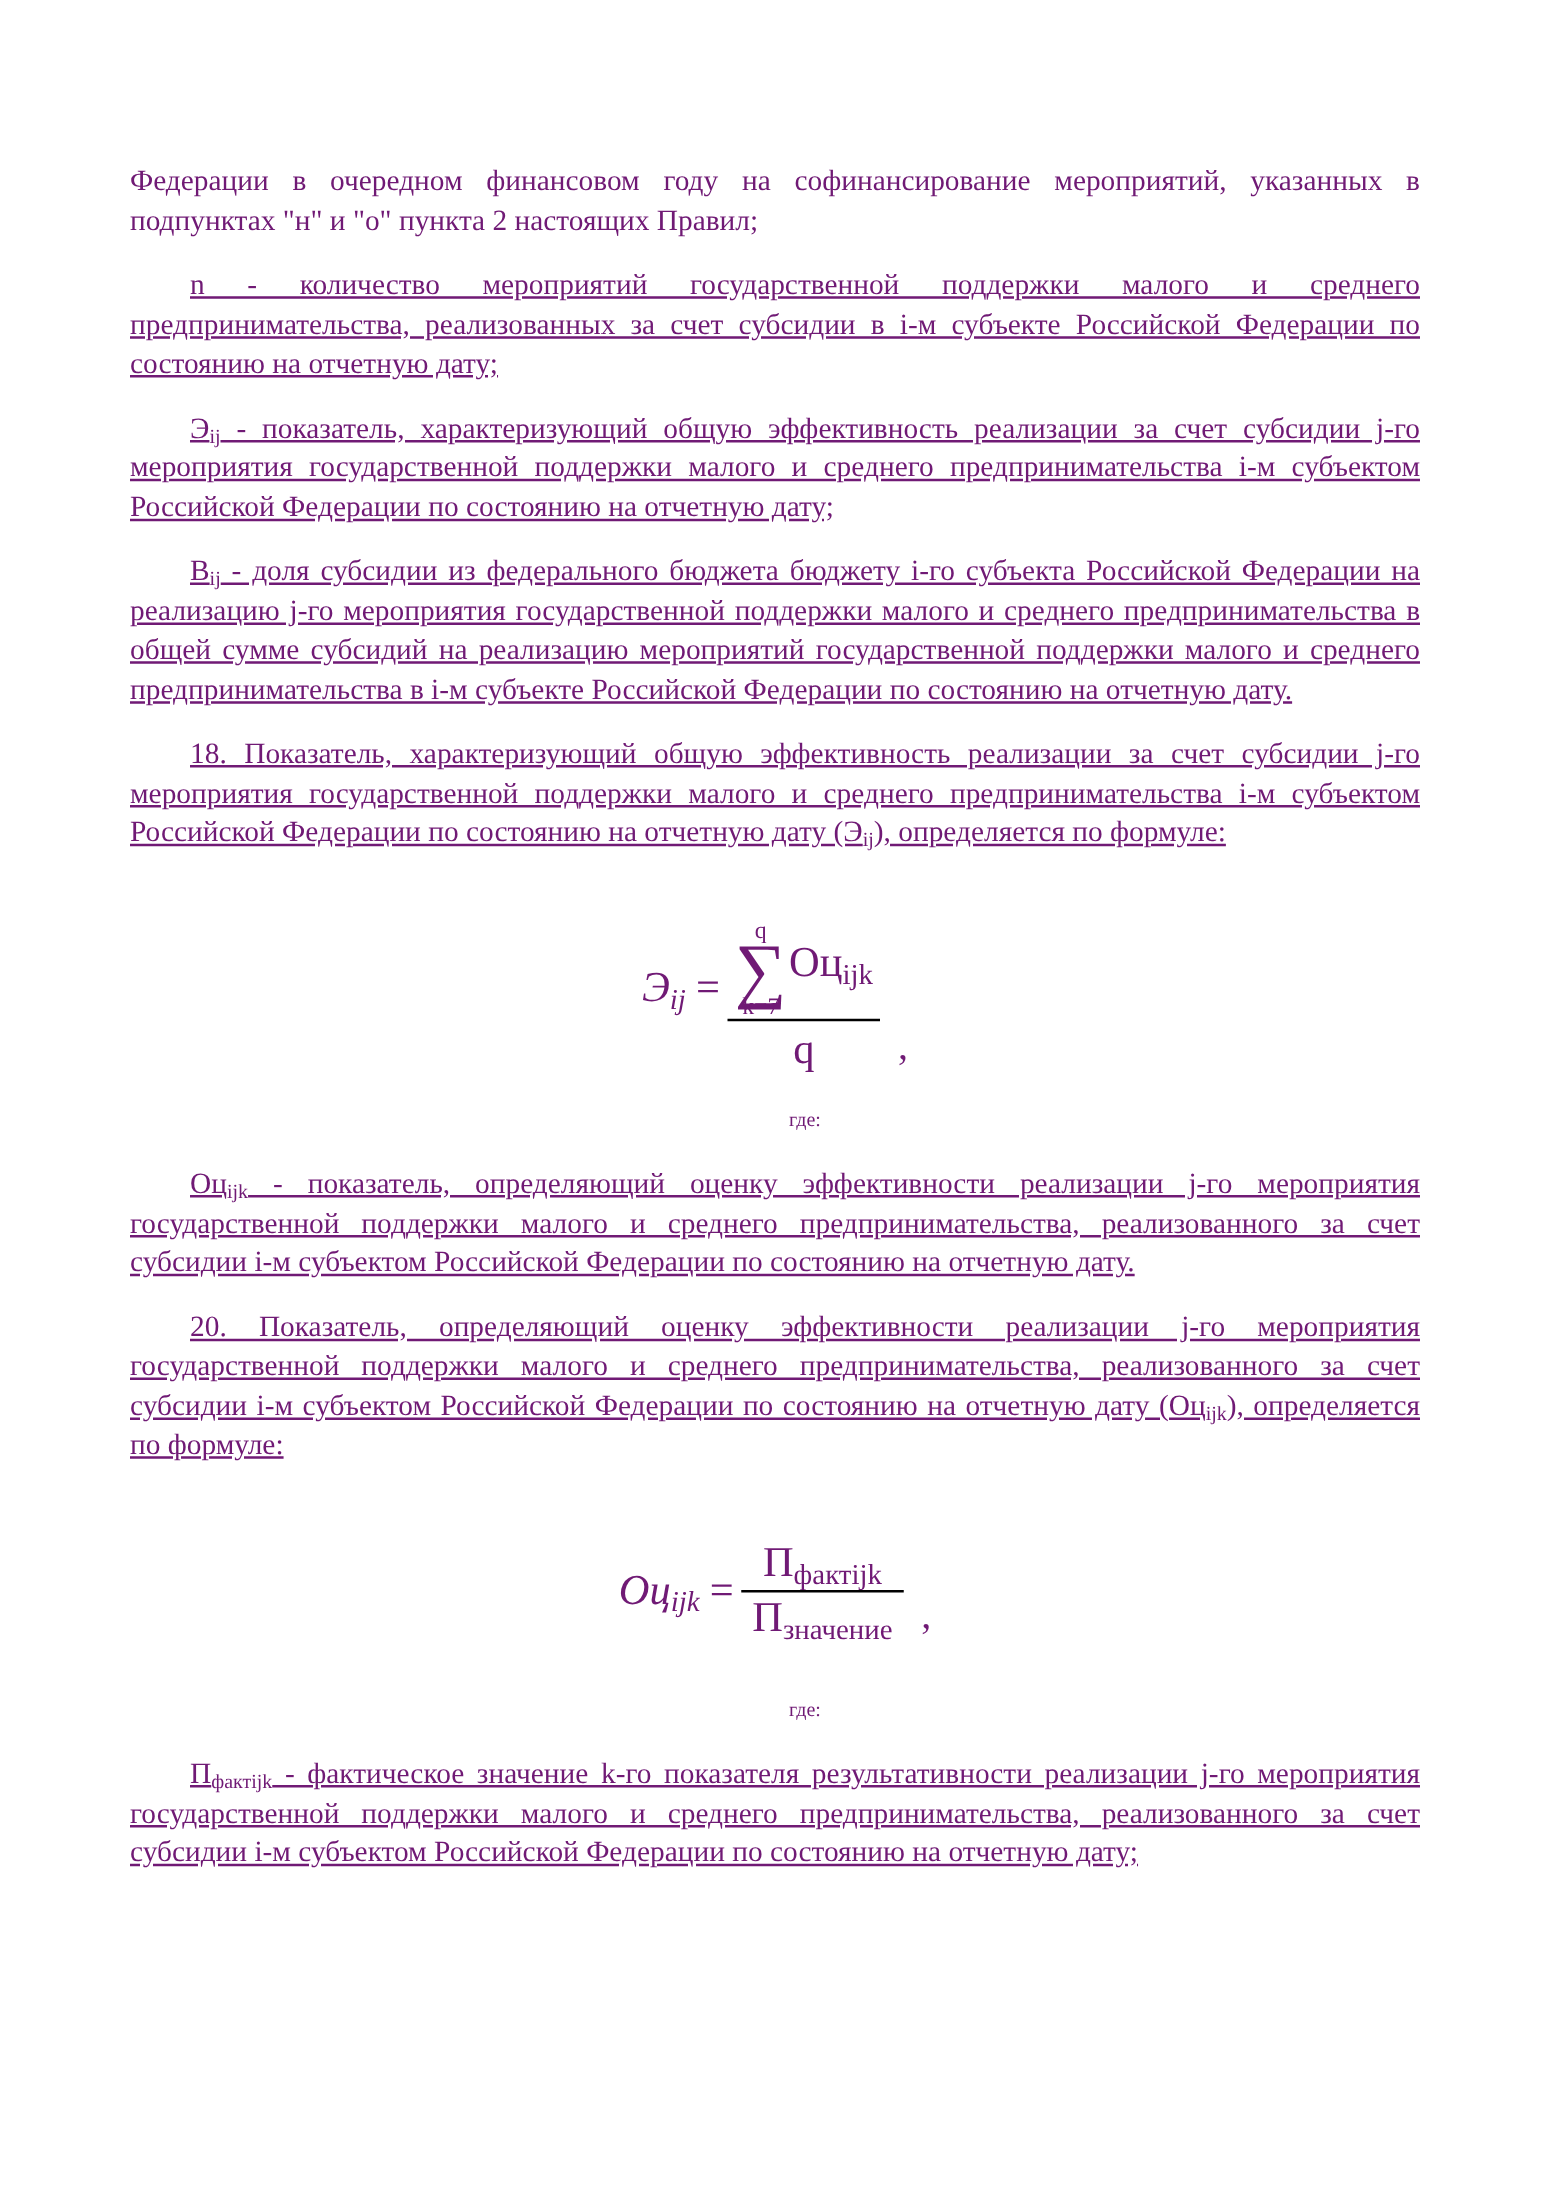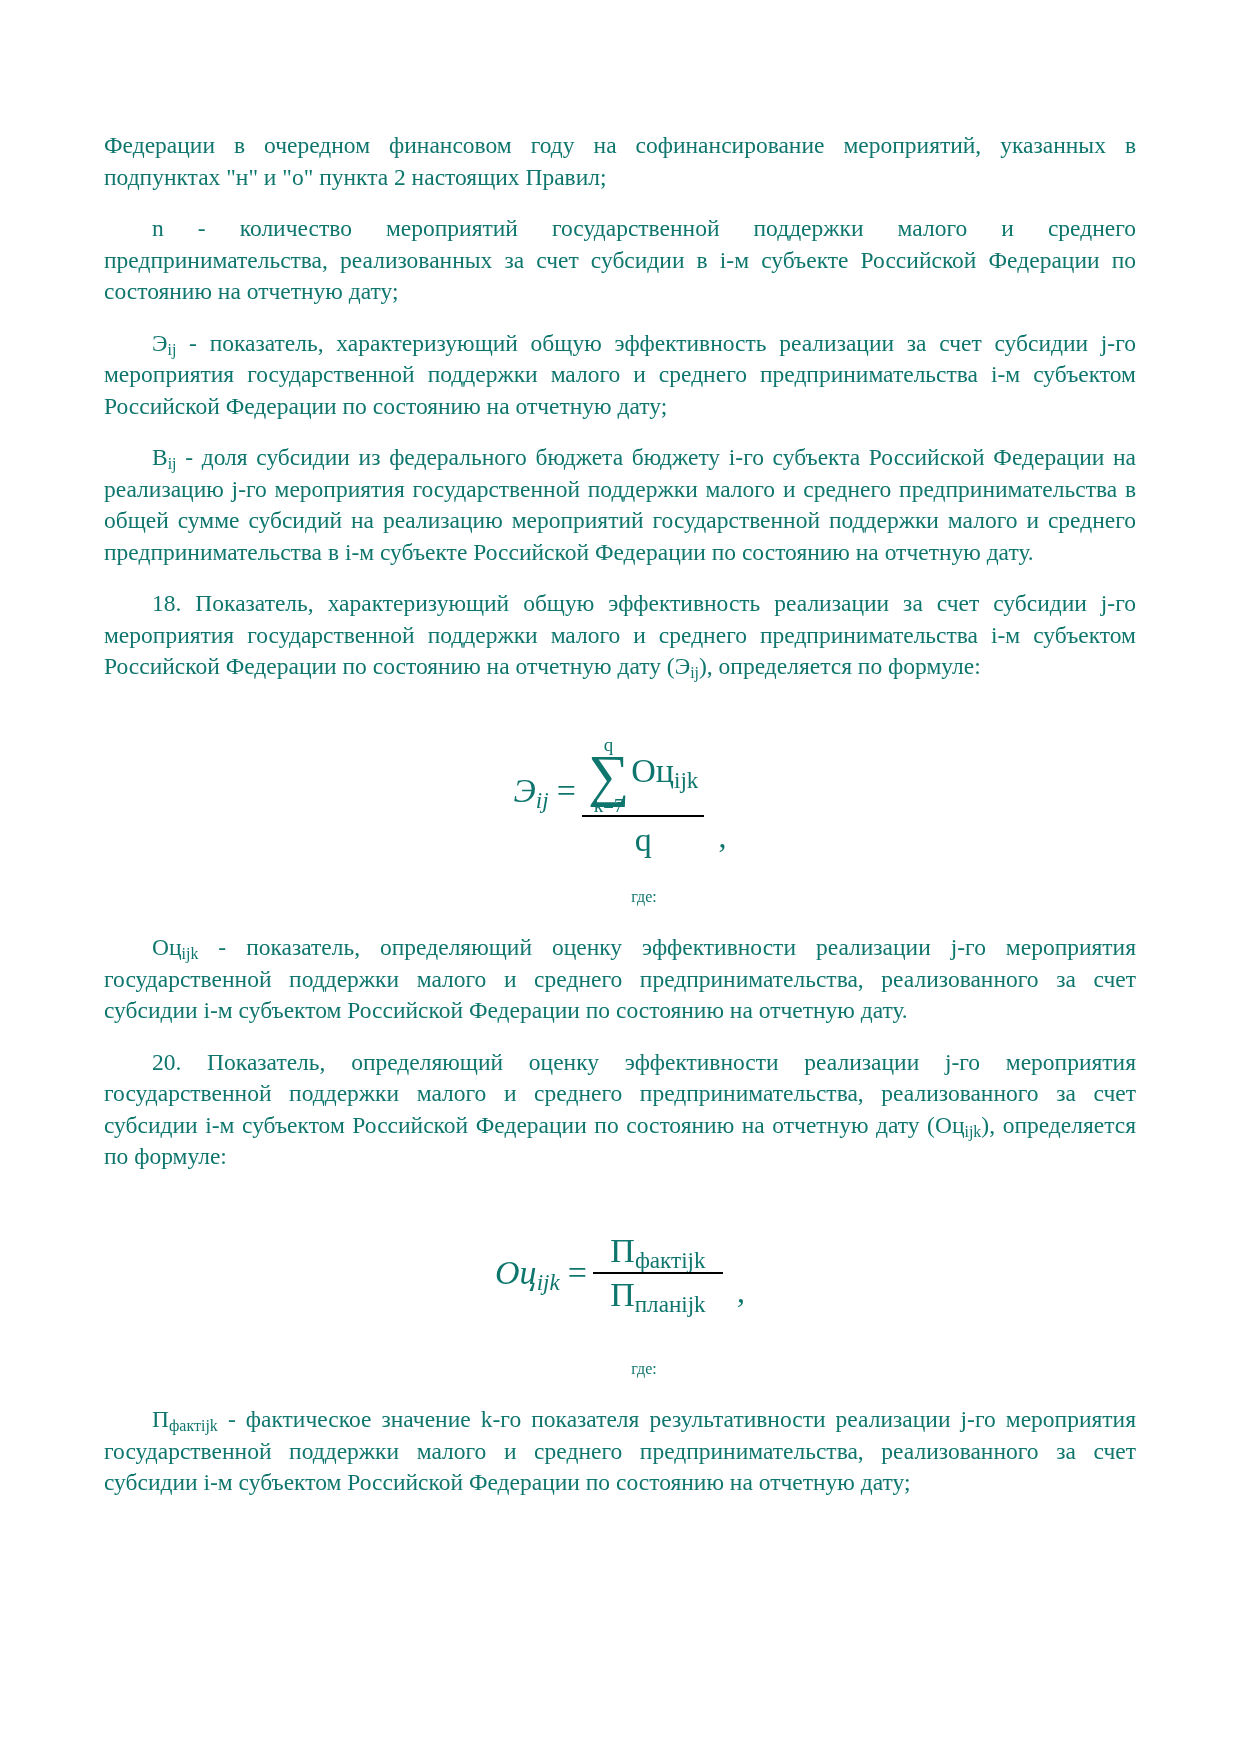--- a/index.html
+++ b/index.html
@@ -9,39 +9,40 @@
     background: #ffffff;
   }
   .page {
     position: relative;
     width: 1240px;
     height: 1754px;
     background: #ffffff;
     margin: 0 auto;
     overflow: hidden;
     font-family: "Liberation Serif", "DejaVu Serif", serif;
-    color: #0f766e;
+    color: #701a75;
   }
   .content {
     position: absolute;
     left: 104px;
     top: 130px;
     width: 1032px;
   }
   p.para {
     margin: 0 0 20px 0;
     font-size: 23.5px;
     line-height: 31.5px;
     text-align: justify;
     text-justify: inter-word;
     -webkit-hyphens: none;
     hyphens: none;
   }
   p.para.indent {
     text-indent: 48px;
+    text-decoration: underline;
   }
   p.para.noindent {
     text-indent: 0;
   }
   p.where {
     margin: 0 0 20px 0;
     font-size: 16px;
     line-height: 31.5px;
     text-align: center;
     text-indent: 48px;
@@ -202,21 +203,21 @@
 
     <p class="para indent"><span>20. Показатель, определяющий оценку эффективности реализации j-го мероприятия государственной поддержки малого и среднего предпринимательства, реализованного за счет субсидии i-м субъектом Российской Федерации по состоянию на отчетную дату (Оц</span><sub>ijk</sub><span>), определяется по формуле:</span></p>
 
     <div class="formula-block formula-2">
       <span class="fml">
         <span class="lhs"><span>Оц</span><sub>ijk</sub></span>
         <span class="eq">=</span>
         <span class="frac pi-frac">
           <span class="num pi-num"><span>П</span><sub>фактijk</sub></span>
           <span class="bar"></span>
-          <span class="den pi-den"><span>П</span><sub>планijk</sub></span>
+          <span class="den pi-den"><span>П</span><sub>значение</sub></span>
         </span>
         <span class="comma">,</span>
       </span>
     </div>
 
     <p class="where">где:</p>
 
     <p class="para indent"><span>П</span><sub>фактijk</sub><span> - фактическое значение k-го показателя результативности реализации j-го мероприятия государственной поддержки малого и среднего предпринимательства, реализованного за счет субсидии i-м субъектом Российской Федерации по состоянию на отчетную дату;</span></p>
 
   </div>

